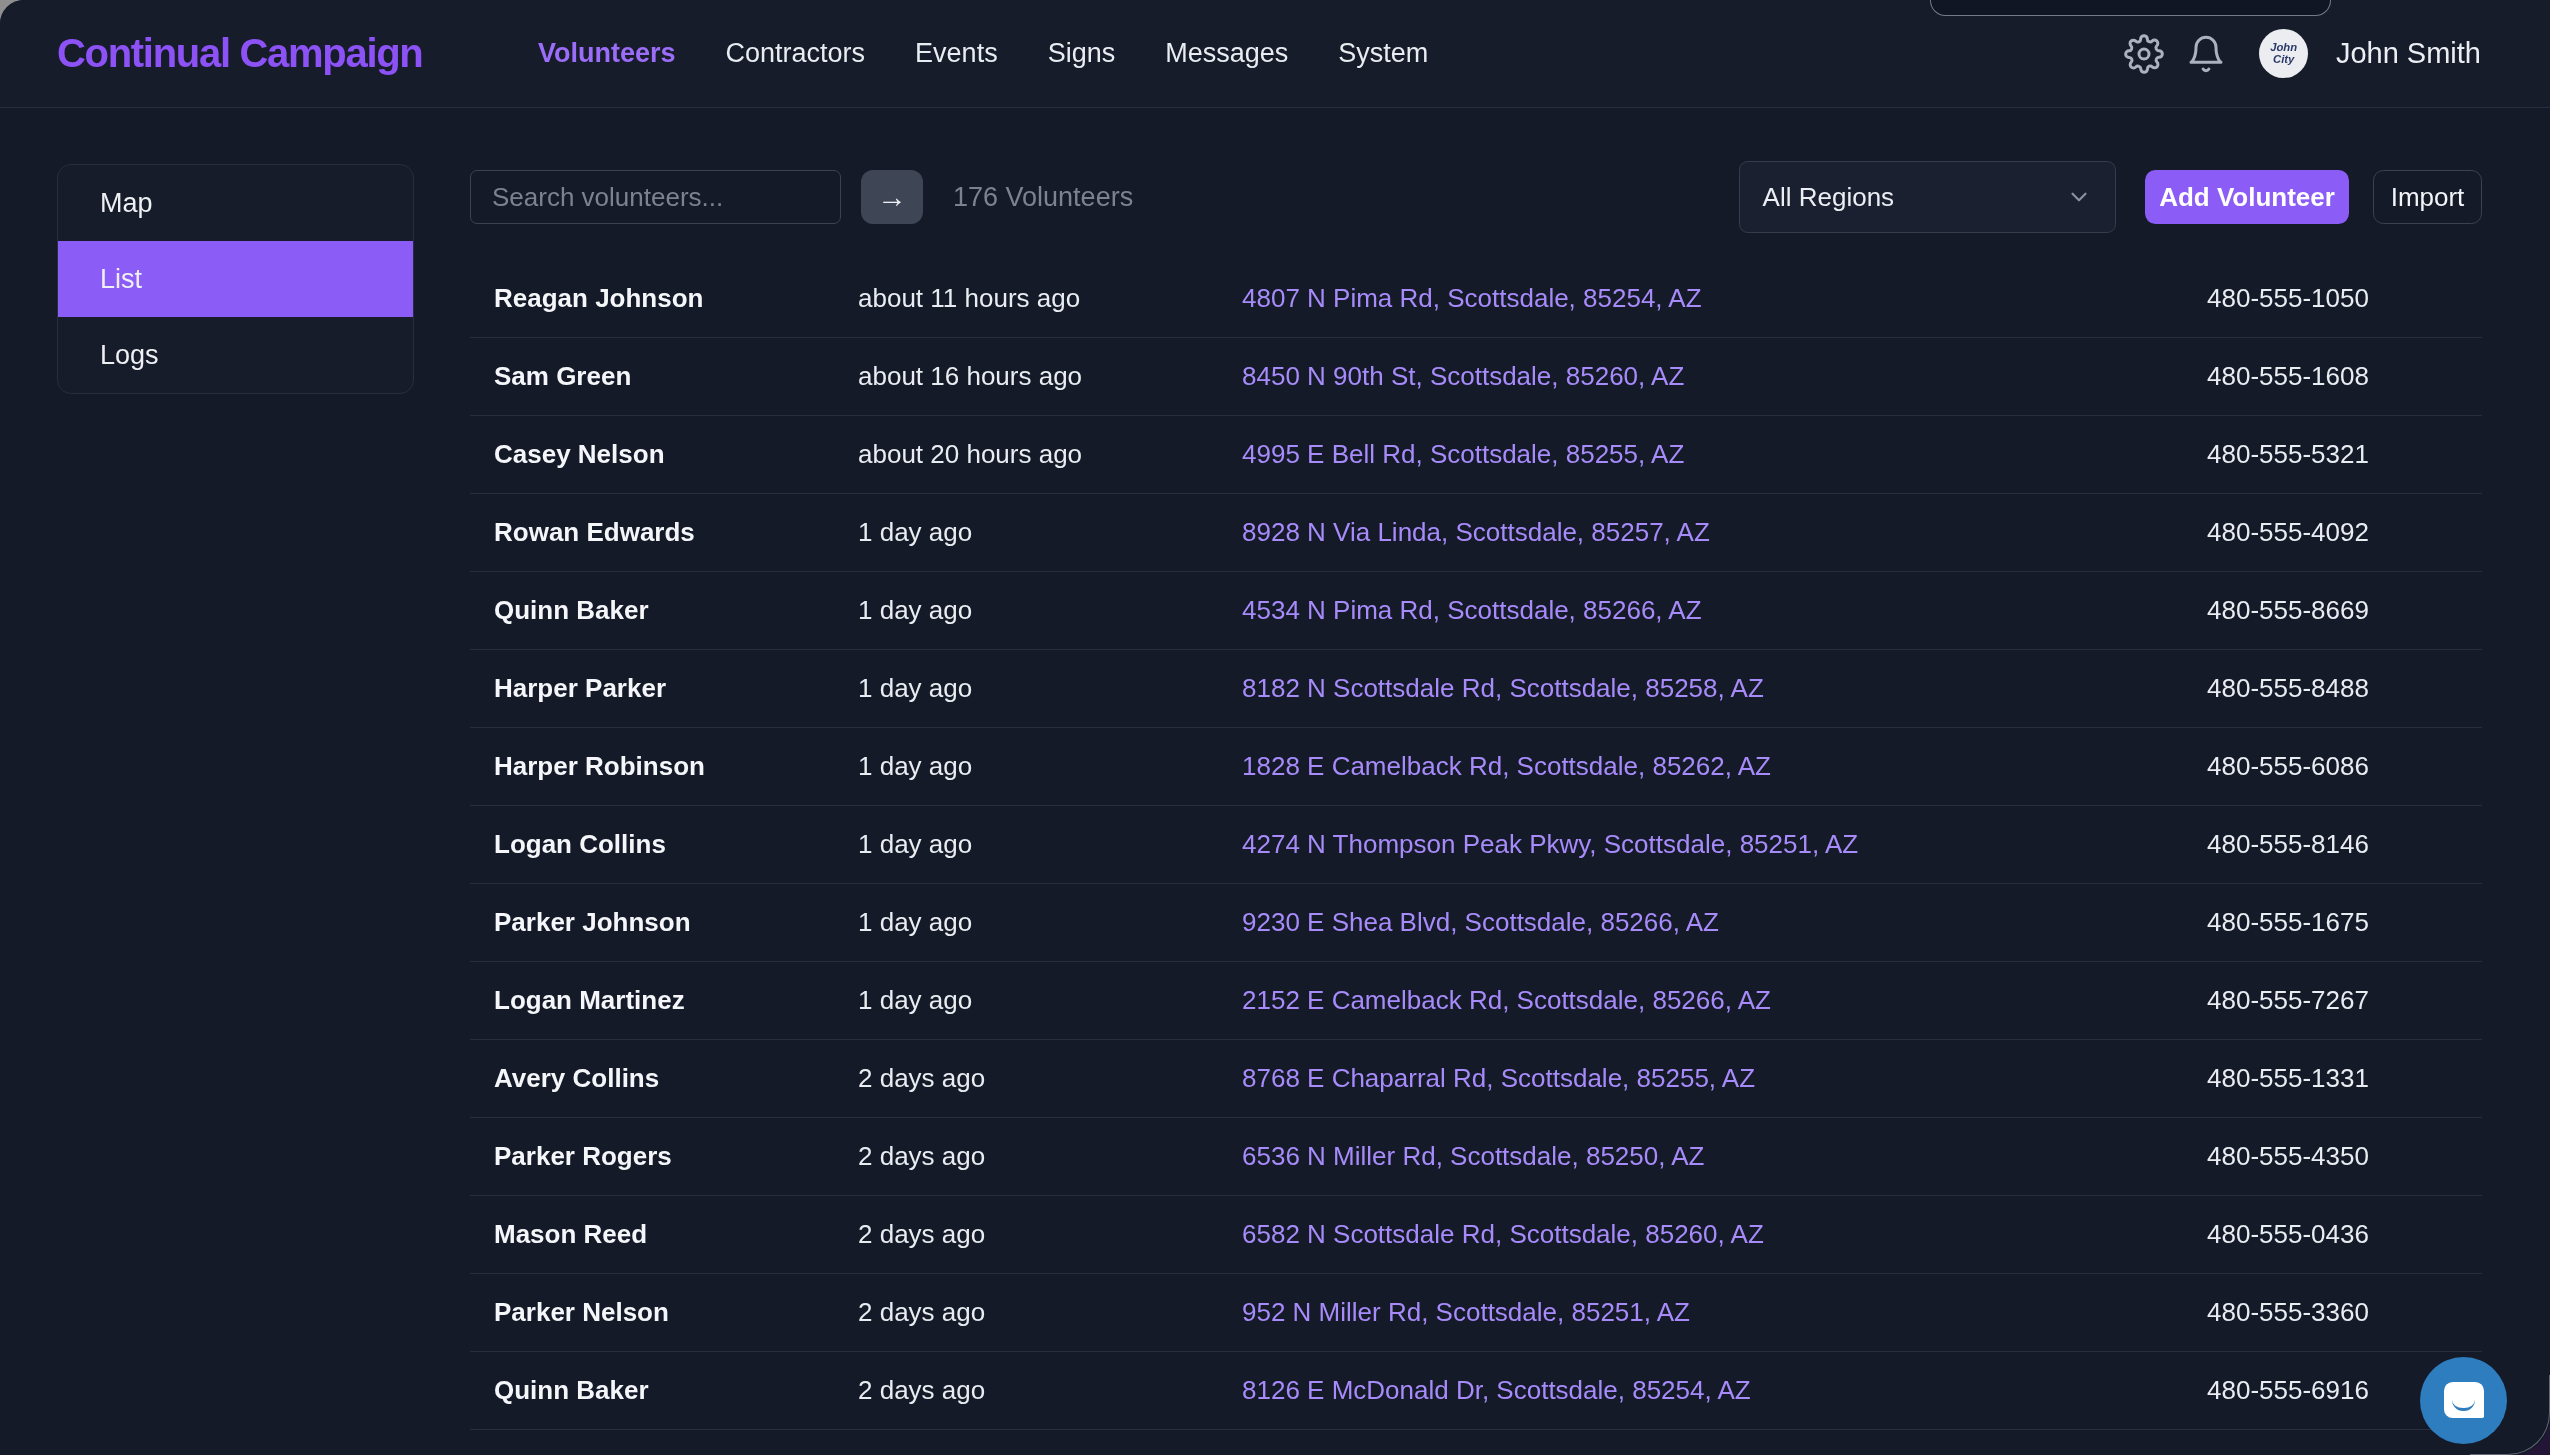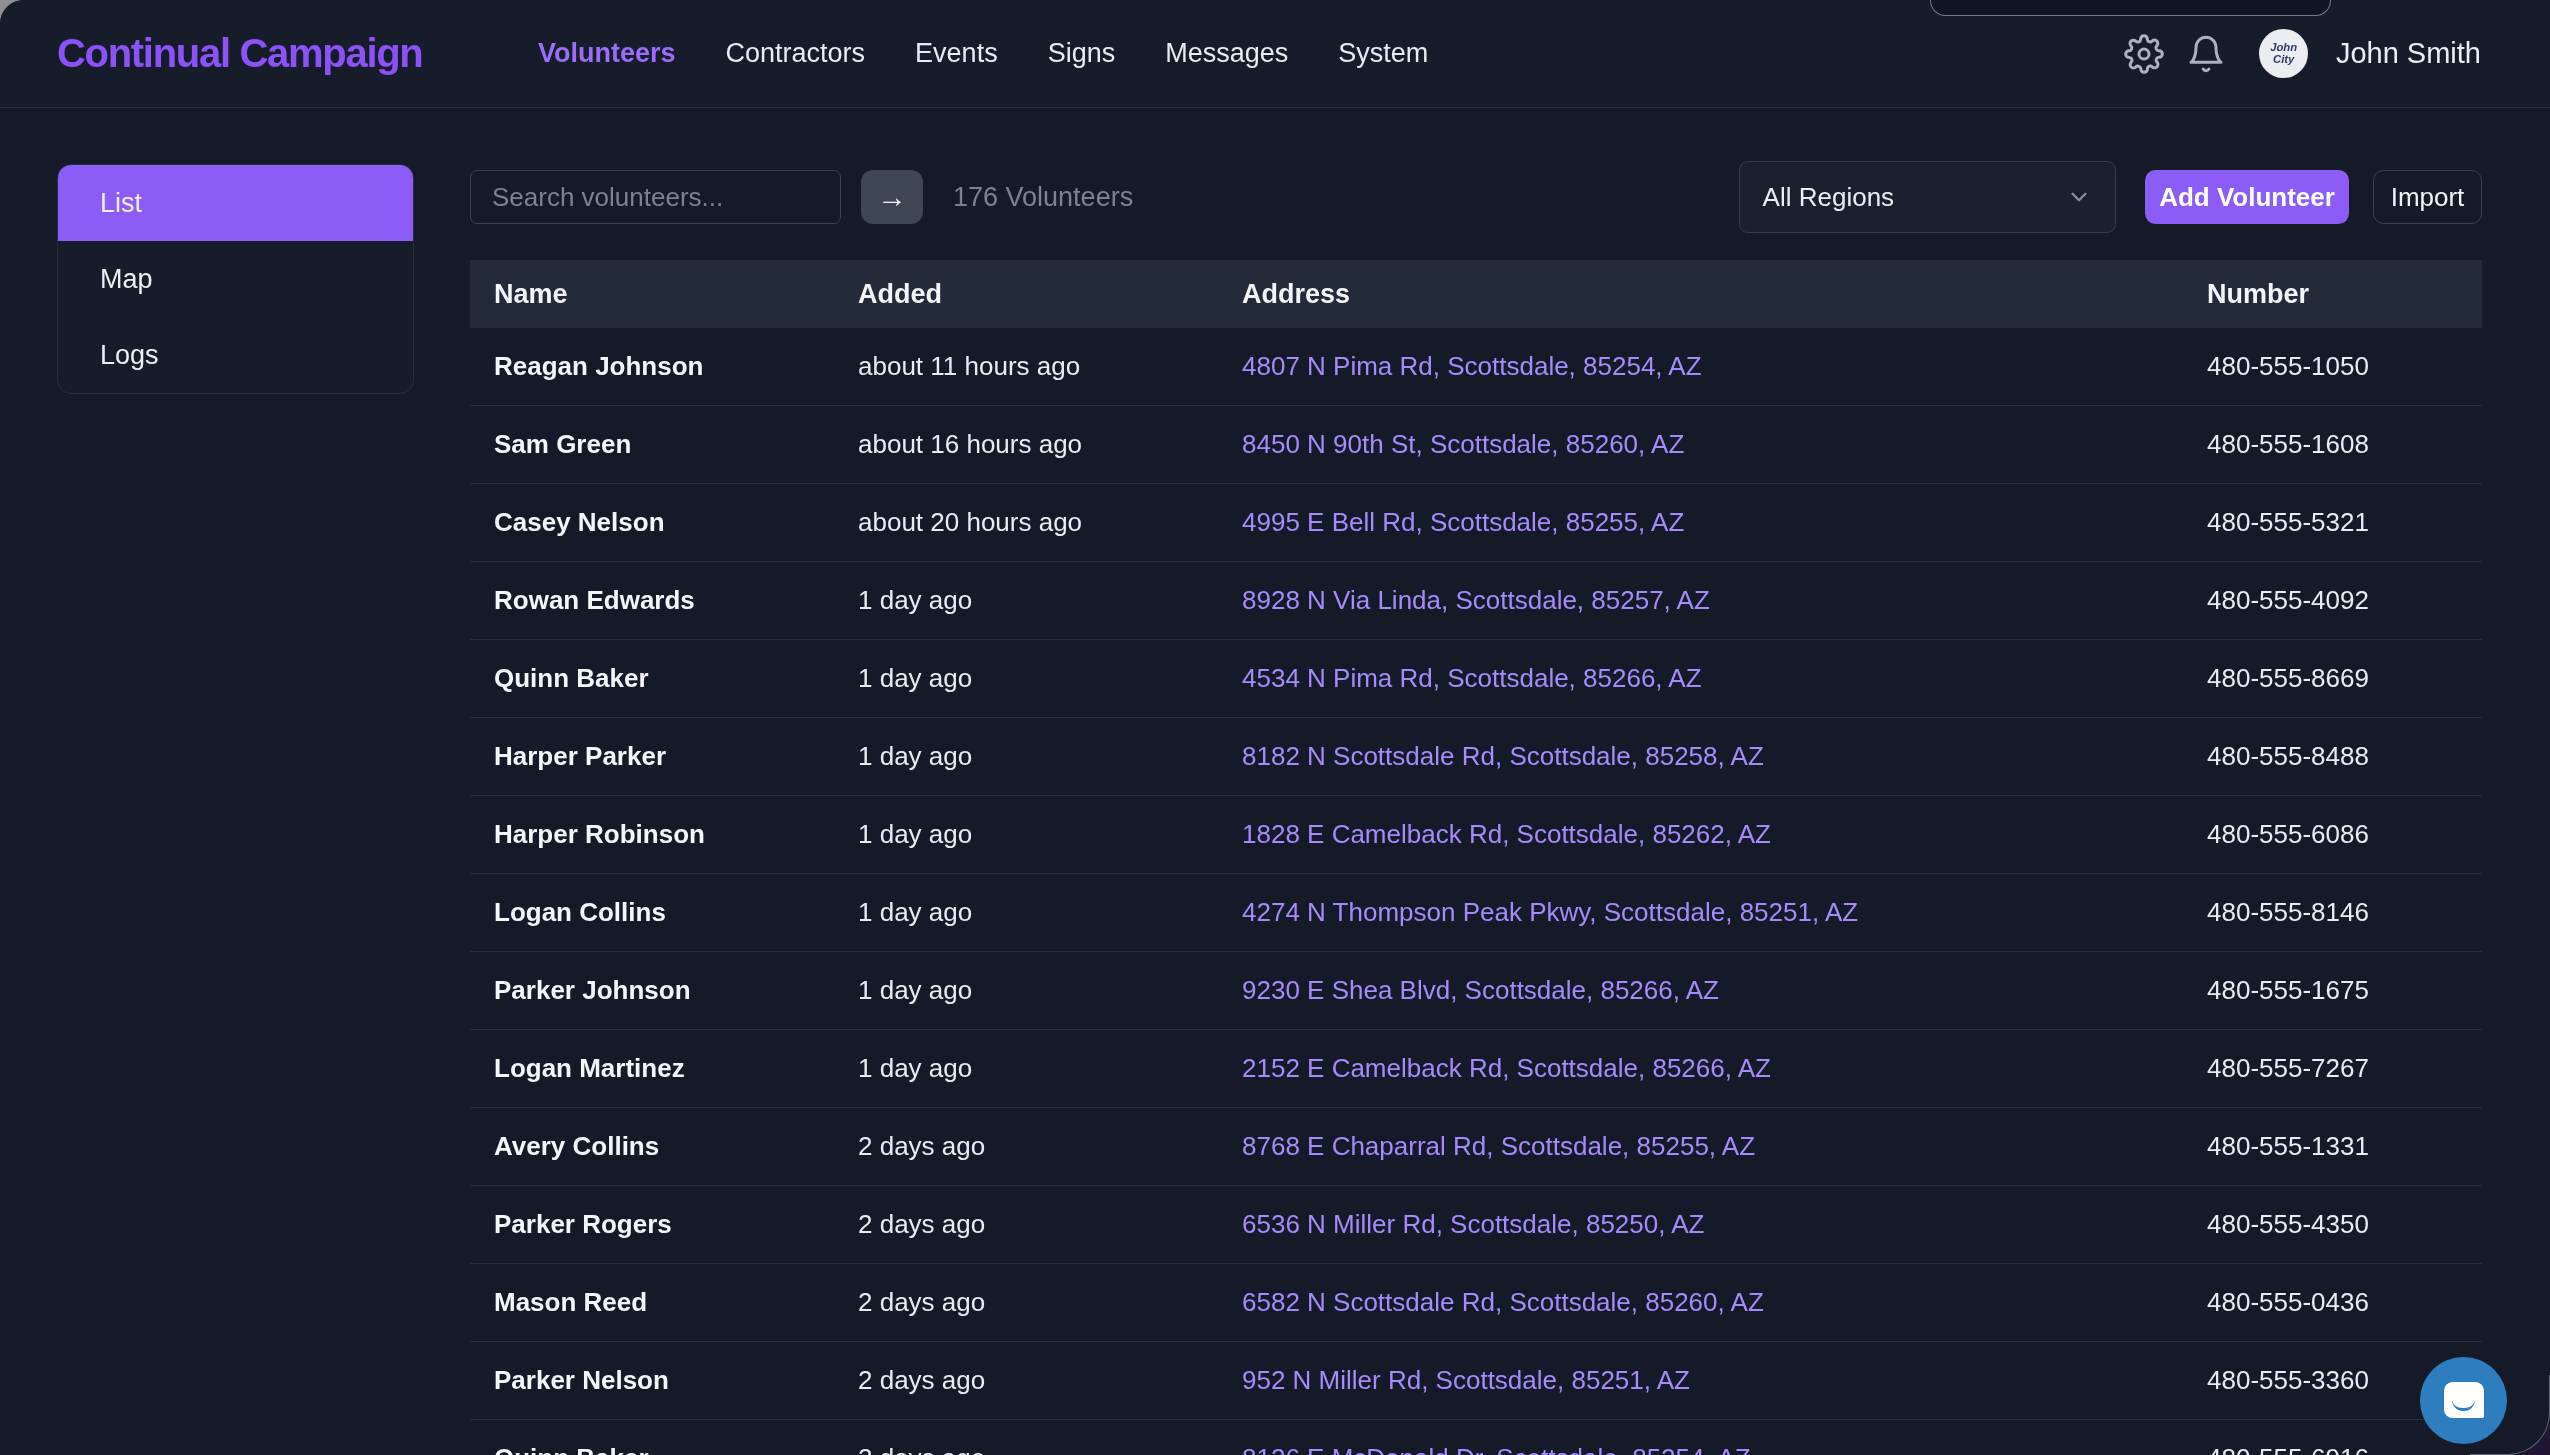--- a/index.html
+++ b/index.html
@@ -126,22 +126,22 @@
         <span>John</span>
         <span>City</span>
       </span>
       <span class="user-name">John Smith</span>
     </div>
   </header>
 
   <div class="content">
 
     <aside class="sidebar">
+      <div class="side-item">Map</div>
       <div class="side-item active">List</div>
-      <div class="side-item">Map</div>
       <div class="side-item">Logs</div>
     </aside>
 
     <main class="main">
 
       <div class="toolbar">
         <input class="search-input" type="text" placeholder="Search volunteers..." style="">
         <button class="go-btn"><span>→</span></button>
         <span class="count">176 Volunteers</span>
         <div class="region-select">
@@ -150,26 +150,20 @@
             <svg viewBox="0 0 24 24" fill="none" stroke="currentColor" stroke-width="2" stroke-linecap="round" stroke-linejoin="round">
               <polyline points="6 9 12 15 18 9"></polyline>
             </svg>
           </span>
         </div>
         <button class="btn-primary">Add Volunteer</button>
         <button class="btn-outline">Import</button>
       </div>
 
       <div class="table">
-        <div class="thead">
-          <div>Name</div>
-          <div>Added</div>
-          <div>Address</div>
-          <div>Number</div>
-        </div>
         <div>
   <div class="trow">
     <div class="c-name">Reagan Johnson</div>
     <div class="c-added">about 11 hours ago</div>
     <div class="c-addr"><a>4807 N Pima Rd, Scottsdale, 85254, AZ</a></div>
     <div class="c-num">480-555-1050</div>
   </div>
 
   <div class="trow">
     <div class="c-name">Sam Green</div>

